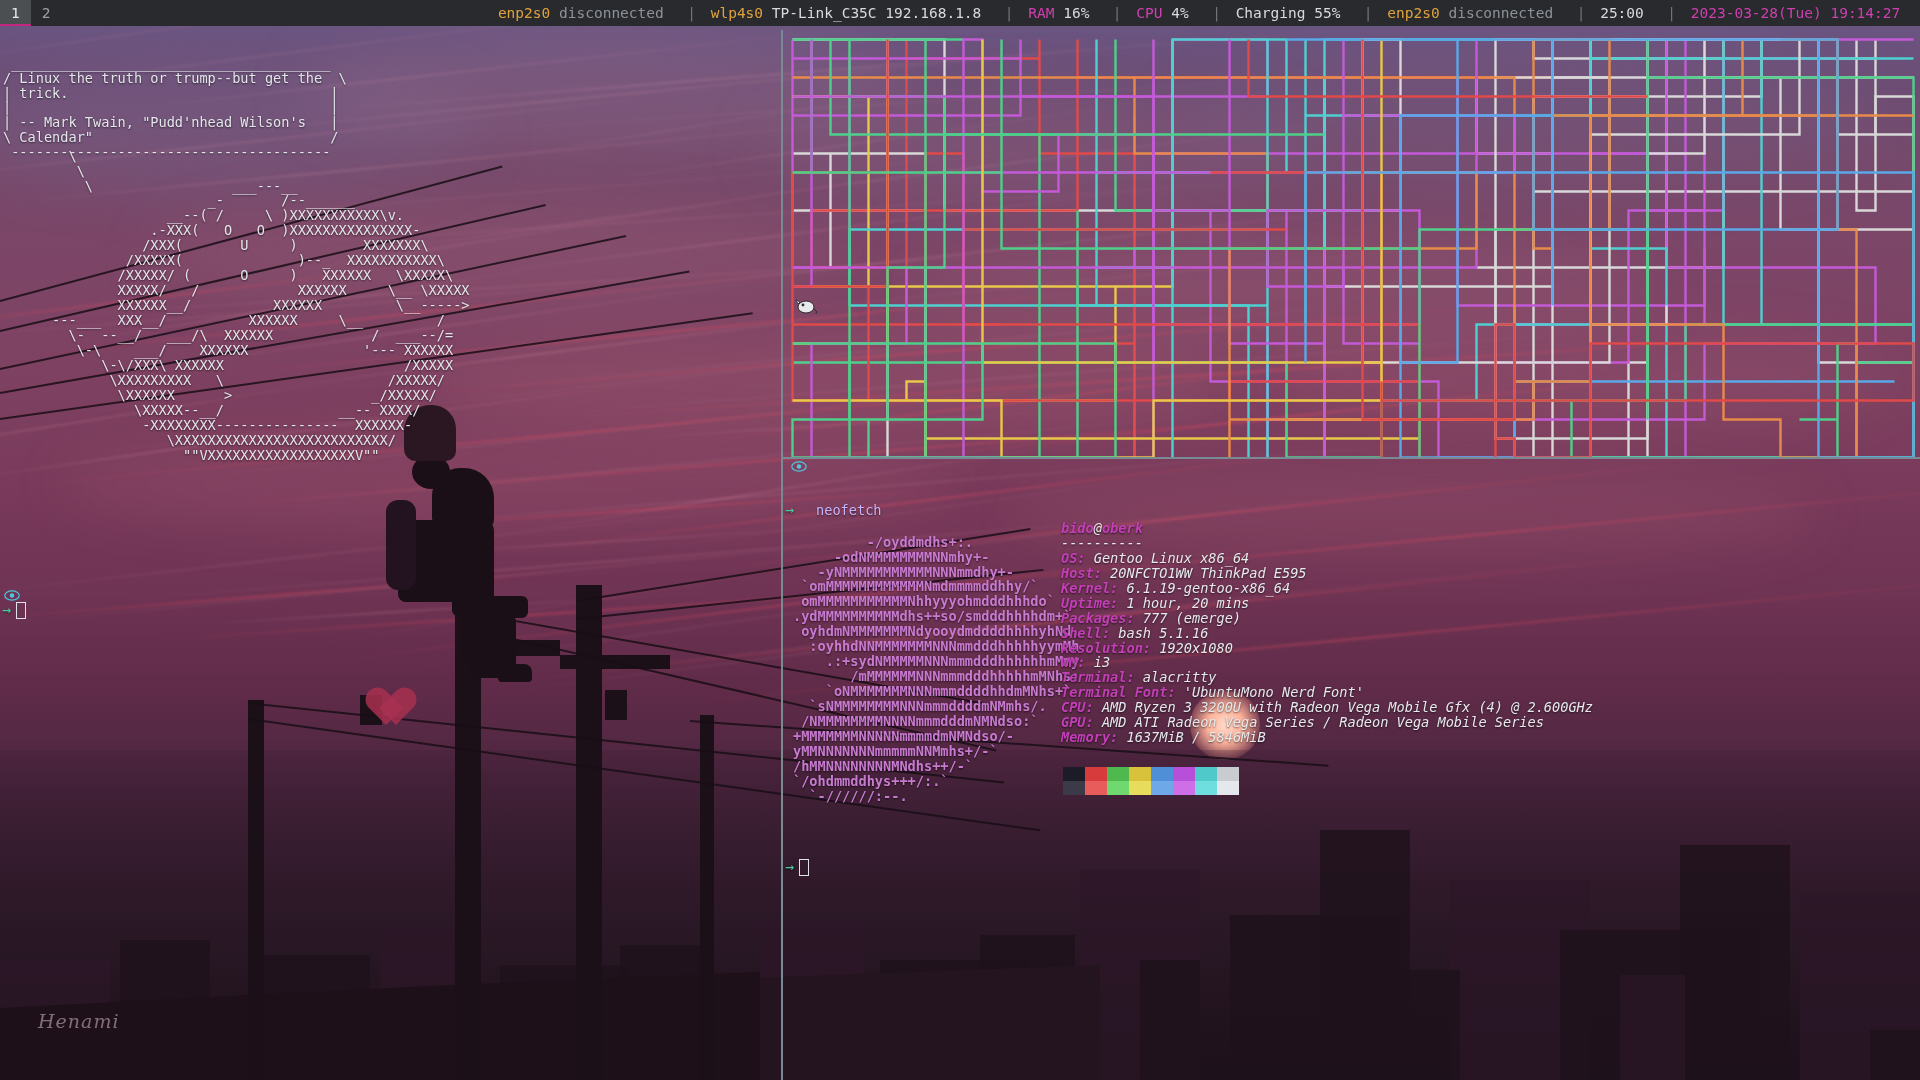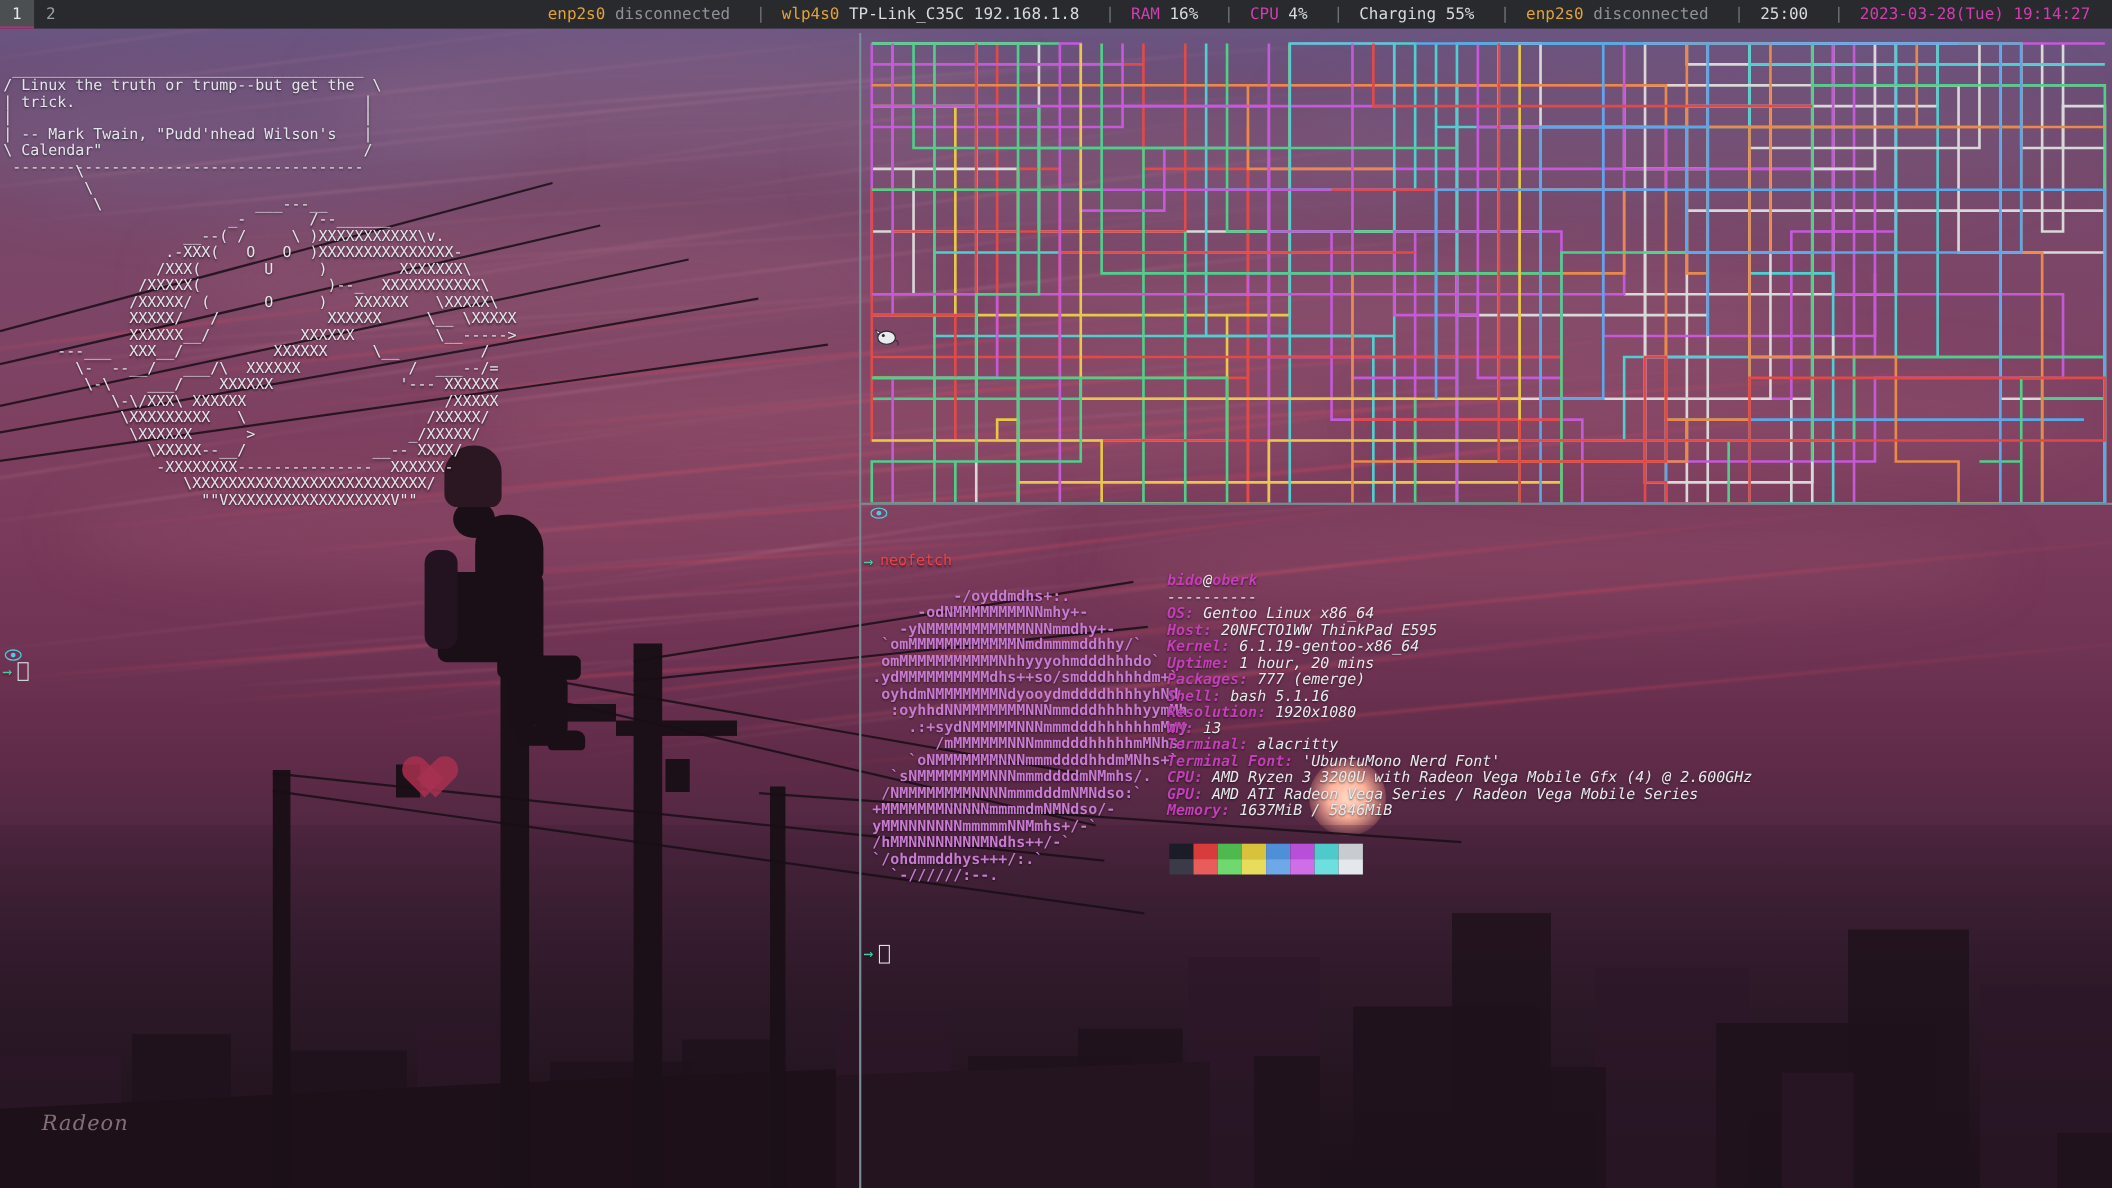--- a/index.html
+++ b/index.html
@@ -74,21 +74,21 @@
   #pipes{position:absolute;left:783px;top:30px;width:1137px;height:427px;z-index:25;overflow:hidden;}
   #pipes svg{display:block;}
   .mouse-ico{position:absolute;left:795px;top:296px;width:22px;height:20px;z-index:45;}
 
   
   #fetchpane{position:absolute;left:783px;top:459px;width:1137px;height:621px;z-index:25;
     font-size:13.6px;line-height:14.95px;white-space:pre;
     text-shadow:0 1px 2px rgba(0,0,0,.6);}
   .eyeicon2{position:absolute;left:8px;top:2px;width:16px;height:11px;}
   #fetchcmd{position:absolute;left:2px;top:44px;display:flex;gap:6px;align-items:center;}
-  .cmdname{color:#ef4444;}
+  .cmdname{color:#c4b5fd;margin-left:16px;}
   #fetchlogo{position:absolute;left:10px;top:62px;color:#c77ad0;font-weight:bold;}
   #fetchinfo{position:absolute;left:278px;top:62px;font-style:italic;}
   .fl{display:block;height:14.95px;}
   .lbl{color:#c23fb7;font-weight:bold;}
   .val{color:#e6e9ed;}
   .uh{color:#c23fb7;font-weight:bold;}
   .uh .at{color:#e6e9ed;font-weight:normal;}
   .dashes{color:#e6e9ed;}
   #palette{position:absolute;left:280px;top:308px;}
   .prow{display:flex;}
@@ -235,21 +235,21 @@
       <div class="wp-fig" style="left: 470px; top: 596px; width: 58px; height: 22px; border-radius: 6px;"></div>
       <div class="wp-fig" style="left: 486px; top: 614px; width: 30px; height: 56px; border-radius: 8px;"></div>
       <div class="wp-fig" style="left: 498px; top: 664px; width: 34px; height: 18px; border-radius: 6px 8px 4px 4px;"></div>
       <div class="wp-fig" style="left: 452px; top: 596px; width: 44px; height: 20px; border-radius: 6px;"></div>
       <div class="wp-fig" style="left: 462px; top: 612px; width: 26px; height: 50px; border-radius: 8px;"></div>
       <div class="wp-fig" style="left: 470px; top: 660px; width: 34px; height: 18px; border-radius: 6px 8px 4px 4px;"></div>
       <div class="wp-fig" style="left: 386px; top: 500px; width: 30px; height: 90px; border-radius: 12px; background: rgb(35, 19, 32);"></div>
       <div class="wp-fig" style="left: 404px; top: 405px; width: 52px; height: 56px; border-radius: 26px 24px 10px 12px; background: rgb(43, 23, 34);"></div>
     </div>
   <div class="wp-heart"></div>
-  <div class="wp-sig">Radeon</div>
+  <div class="wp-sig">Henami</div>
 </div>
 
 <div id="i3bar">
   <div id="workspaces" style="display: flex;">
       <div class="ws focus">1</div>
       <div class="ws">2</div>
     </div>
   <div id="statusline"><span class="k-orange">enp2s0 </span><span class="k-grey">disconnected </span><span class="sep"> | </span><span class="k-orange">wlp4s0 </span><span class="k-white">TP-Link_C35C 192.168.1.8 </span><span class="sep"> | </span><span class="k-mag">RAM </span><span class="k-white">16% </span><span class="sep"> | </span><span class="k-mag">CPU </span><span class="k-white">4% </span><span class="sep"> | </span><span class="k-white">Charging 55% </span><span class="sep"> | </span><span class="k-orange">enp2s0 </span><span class="k-grey">disconnected </span><span class="sep"> | </span><span class="k-white">25:00 </span><span class="sep"> | </span><span class="k-mag">2023-03-28(Tue) 19:14:27 </span></div>
 </div>
 

